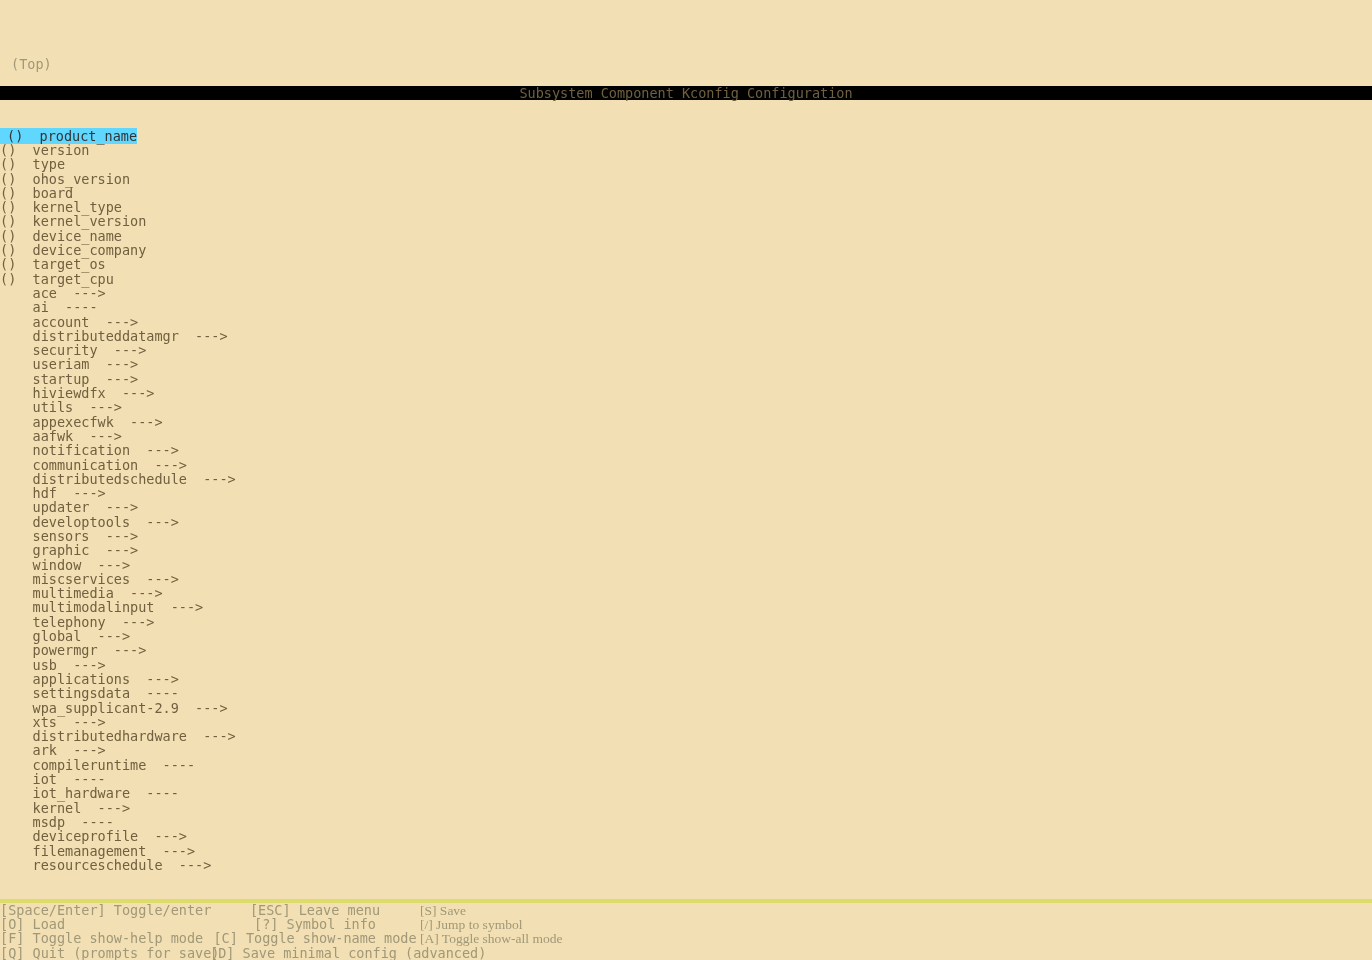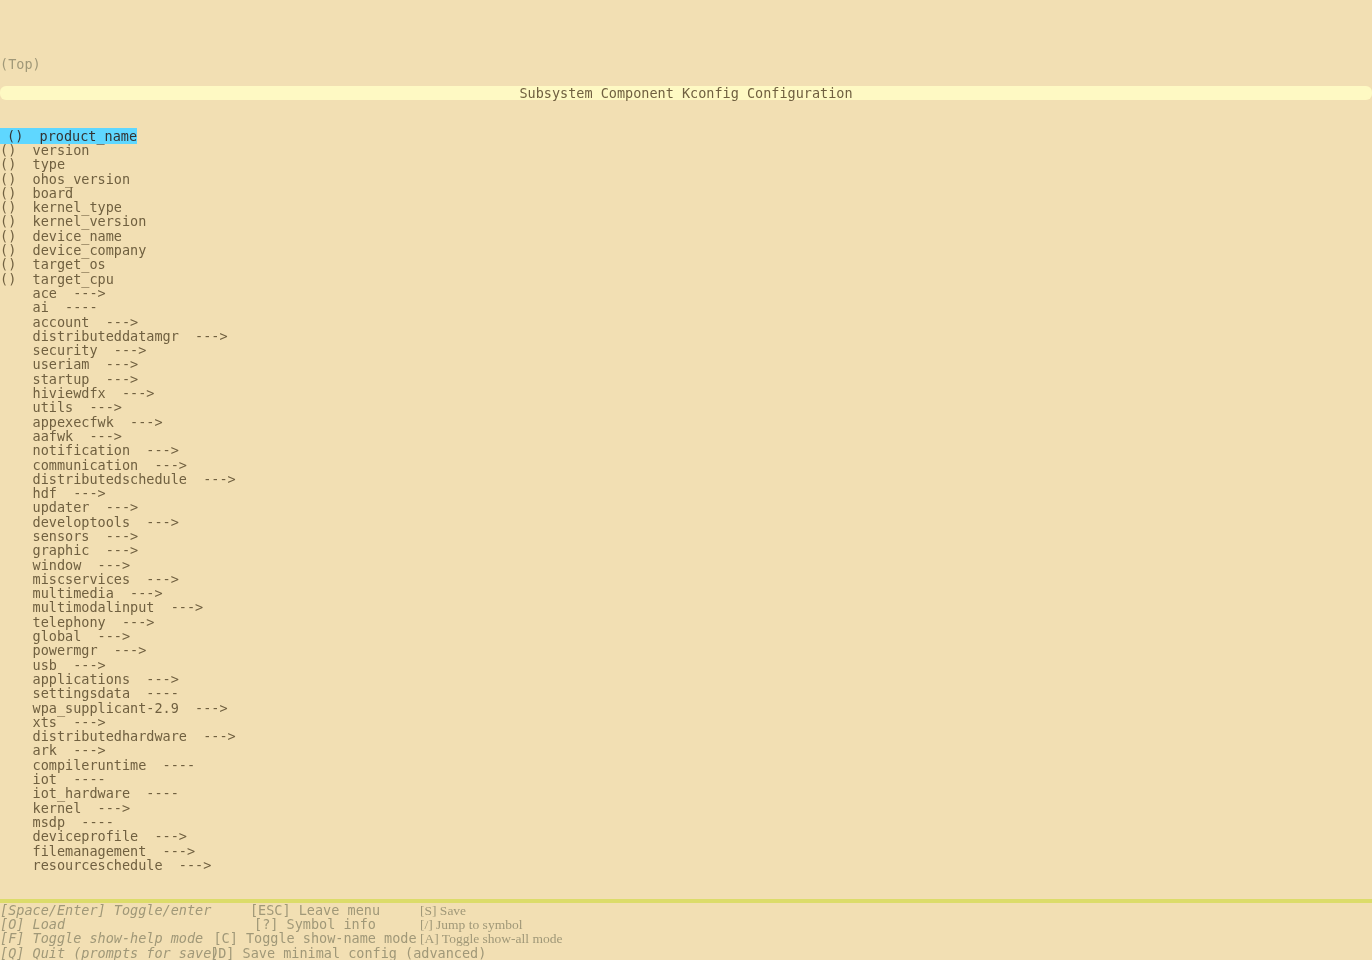--- a/index.html
+++ b/index.html
@@ -9,28 +9,27 @@
   font-size: 13.5px;
   line-height: 14.3px;
   color: #706040;
   white-space: pre;
   overflow: hidden;
   width: 1372px;
   height: 960px;
 }
 .top-line {
   color: #a09878;
-  padding-left: 0;
+  padding-left: 11px;
 }
 .title-bar {
-  background: #fef9c3;
+  background: #000000;
   color: #706040;
   width: 100%;
   text-align: center;
-  border-radius: 6px;
 }
 .menu {
   padding: 0;
 }
 .menu-row {
   height: 14.3px;
 }
 .sel {
   background: #5fd7ff;
   color: #333;
@@ -45,21 +44,21 @@
   background: #dcdc6a;
 }
 .footer {
   position: absolute;
   bottom: 0;
   left: 0;
   width: 100%;
   color: #a09878;
 }
 .footer-row { height: 14.3px; }
-.col1 { display:inline-block; width: 210px; font-style: italic; }
+.col1 { display:inline-block; width: 210px; }
 .col2 { display:inline-block; width: 210px; text-align: center; }
 .col3 { display:inline-block;font-family:Liberation Serif, serif; }
 </style>
 </head>
 <body>
 
 
 
 <div class="top-line">(Top)</div>
 <div class="title-bar">Subsystem Component Kconfig Configuration</div>

